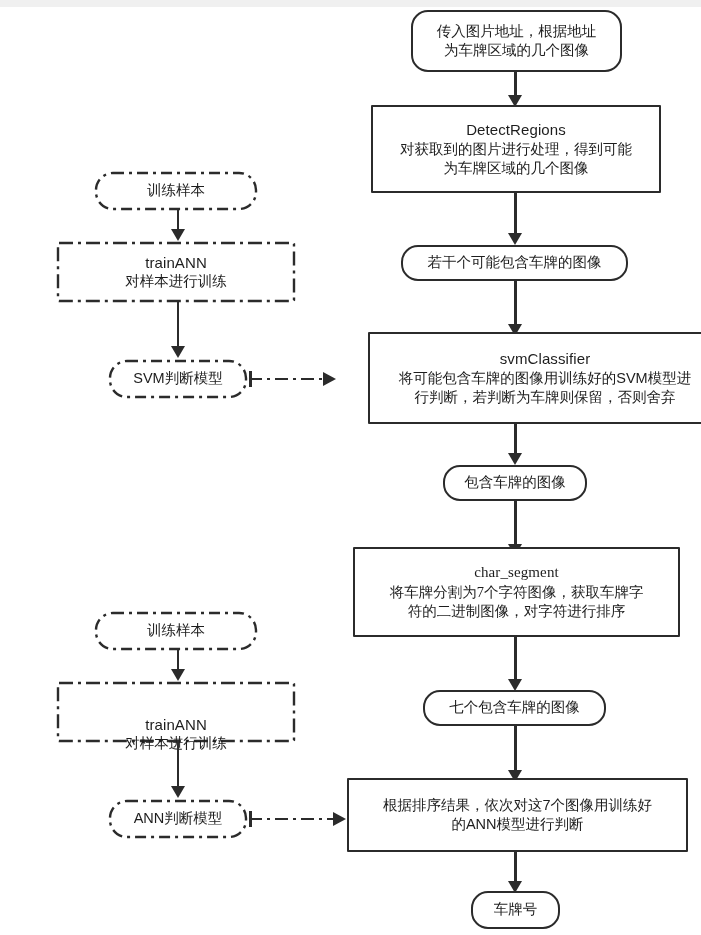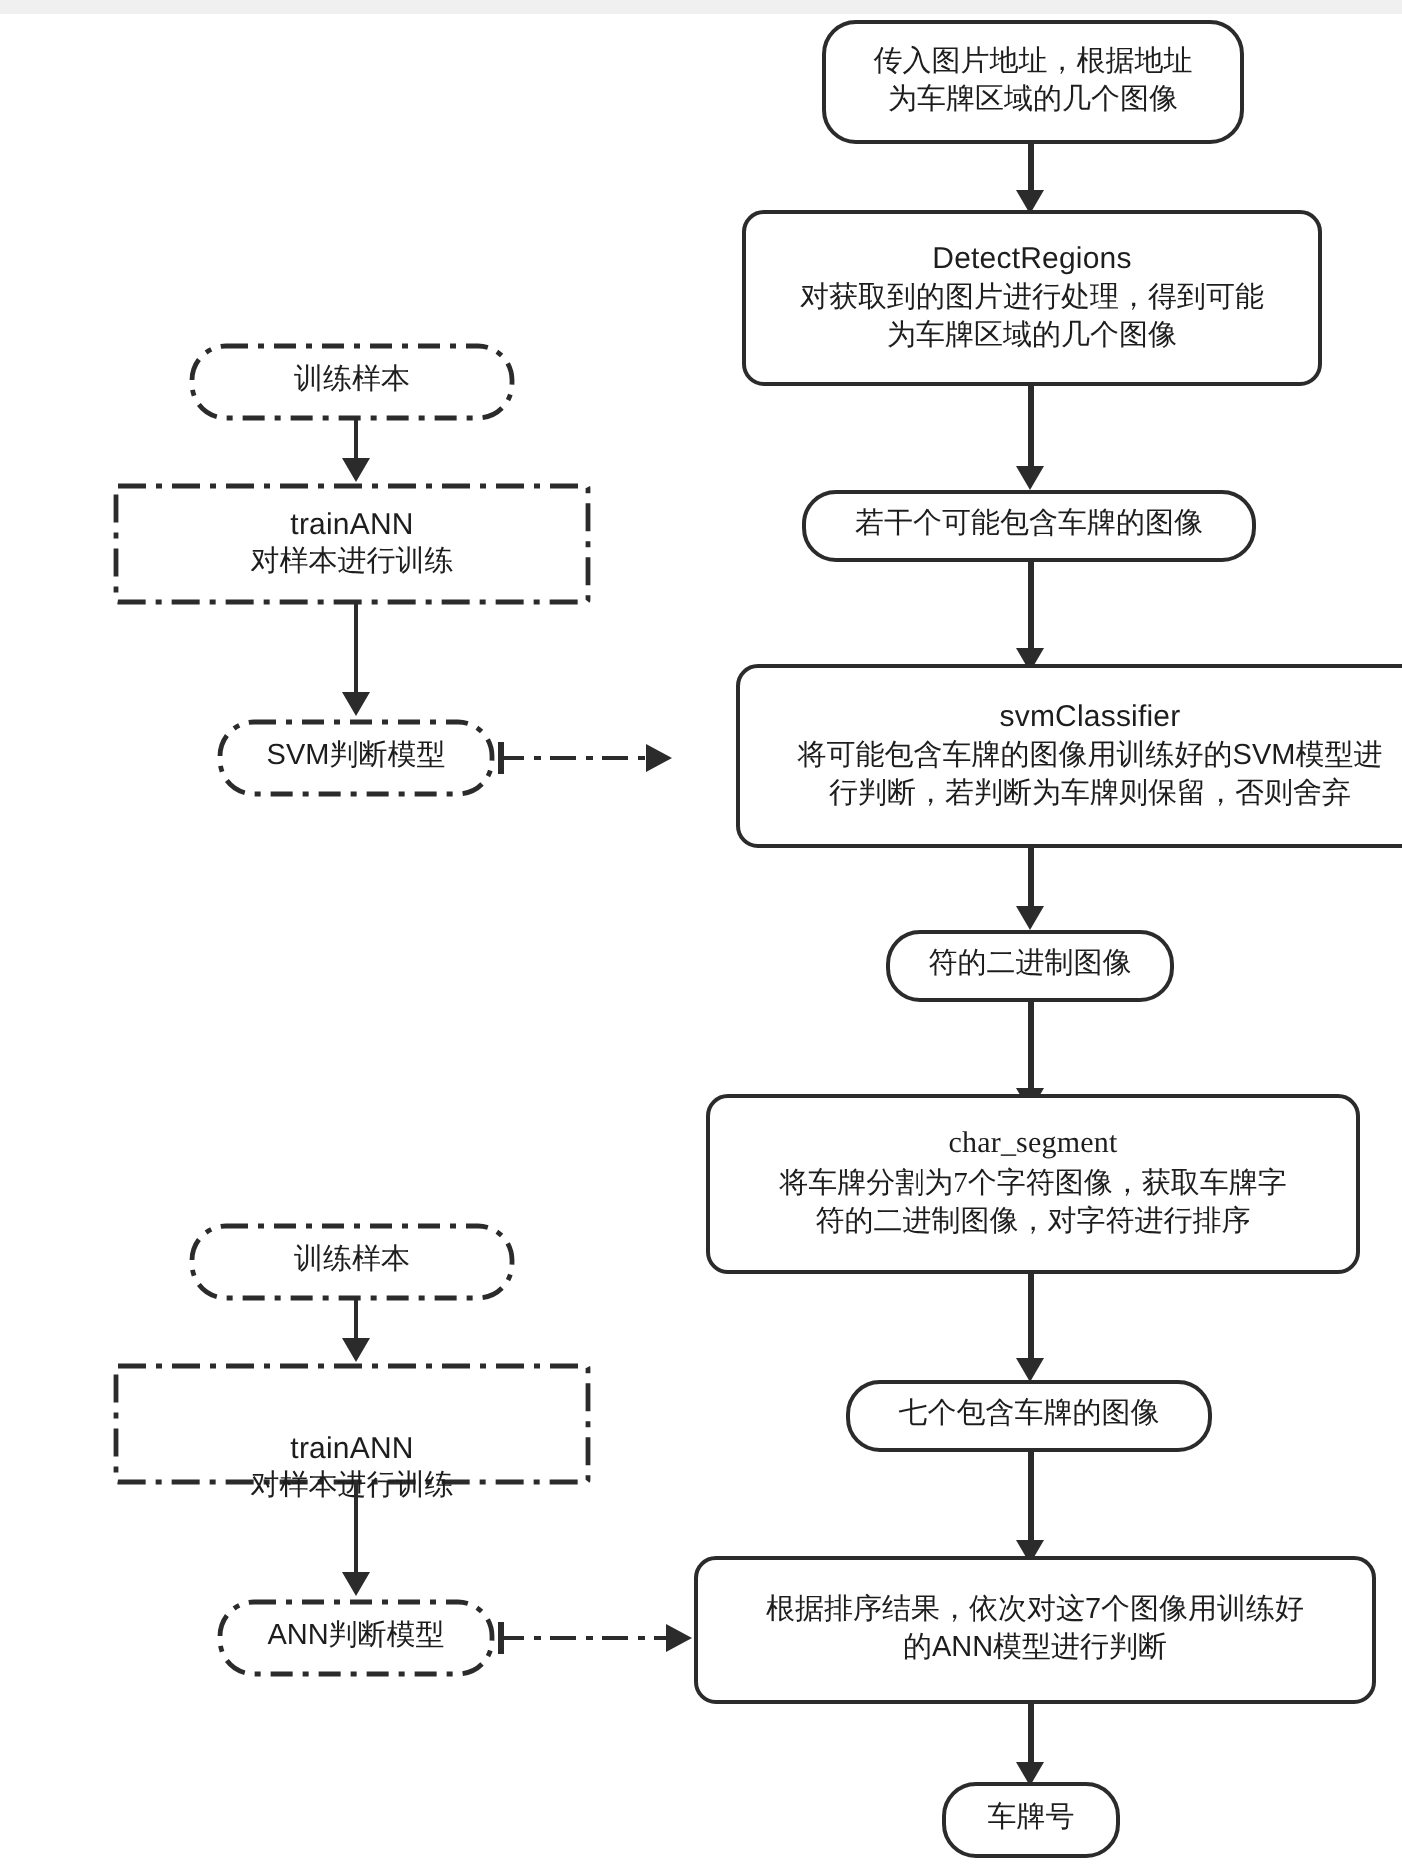--- a/index.html
+++ b/index.html
@@ -47,21 +47,21 @@
     font-size: 15px;
     letter-spacing: 0.1px;
   }
   .body-ln {
     font-size: 14.5px;
   }
 
   
   .rect-solid {
     border: 2.2px solid #2b2b2b;
-    border-radius: 11px;
+    border-radius: 1px;
   }
   
   .round-solid {
     border: 2.2px solid #2b2b2b;
     border-radius: 17px;
   }
 
   
   .svgbox {
     position: absolute;
@@ -138,21 +138,21 @@
   <div class="node rect-solid" style="left:337px; top:332px; width:354px; height:92px;margin-left:31px;">
     <span class="ln title-ln">svmClassifier</span>
     <span class="ln body-ln">将可能包含车牌的图像用训练好的SVM模型进</span>
     <span class="ln body-ln">行判断，若判断为车牌则保留，否则舍弃</span>
   </div>
 
   <div class="vline" style="left:514.3px; top:424px; height:32px;"></div>
   <div class="arrowdown" style="left:508px; top:453px;"></div>
 
   <div class="node round-solid" style="left:443px; top:465px; width:144px; height:36px;">
-    <span class="ln body-ln">符的二进制图像</span>
+    <span class="ln body-ln">包含车牌的图像</span>
   </div>
 
   <div class="vline" style="left:514.3px; top:501px; height:46px;"></div>
   <div class="arrowdown" style="left:508px; top:544px;"></div>
 
   <div class="node rect-solid" style="left:353px; top:547px; width:327px; height:90px;font-family:Liberation Serif, serif;">
     <span class="ln title-ln">char_segment</span>
     <span class="ln body-ln">将车牌分割为7个字符图像，获取车牌字</span>
     <span class="ln body-ln">符的二进制图像，对字符进行排序</span>
   </div>

